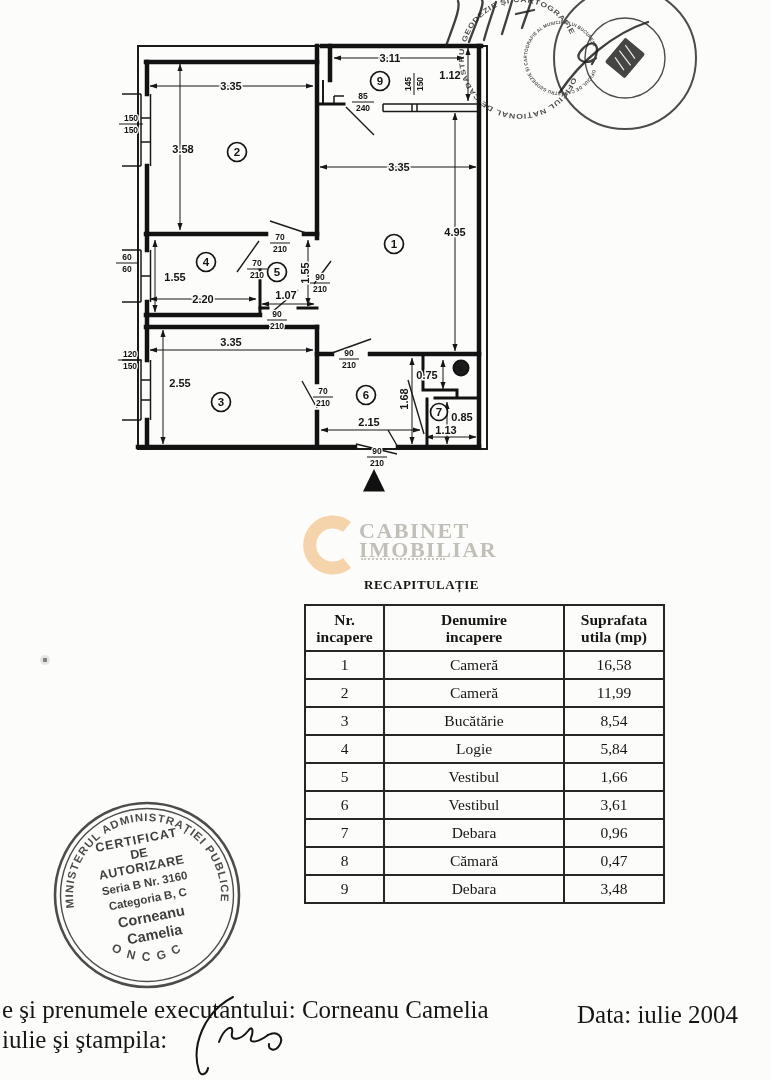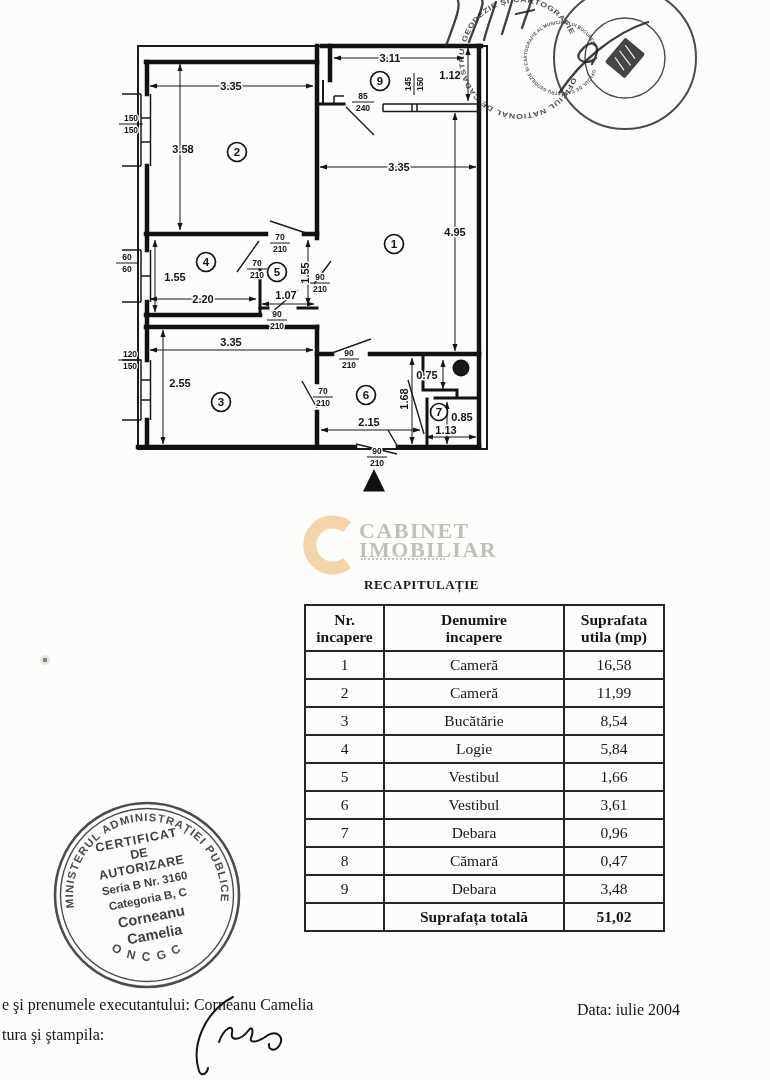--- a/index.html
+++ b/index.html
@@ -25,21 +25,21 @@
   .recap{position:absolute;left:260px;top:604px;border-collapse:collapse;table-layout:fixed;margin-left:44px;}
   .recap td{border:2px solid #262626;text-align:center;vertical-align:middle;
             font-size:15.5px;padding:0;line-height:1.1;}
   .recap .hdr td{font-weight:bold;height:44px;white-space:pre-line;}
   .recap .r td{height:26px;}
   .recap .tot td{height:26px;font-weight:bold;}
   .c1{width:77px;} .c2{width:178px;} .c3{width:98px;}
   .wmtext{position:absolute;left:359px;top:521px;color:rgba(178,175,168,.8);
           font-weight:bold;letter-spacing:1.5px;font-size:22px;line-height:19px;}
   .wmdots{position:absolute;left:361px;top:558px;width:84px;border-bottom:2px dotted rgba(186,182,174,.8);}
-  .foot{position:absolute;font-size:16px;}
+  .foot{position:absolute;font-size:25px;}
 </style>
 </head>
 <body>
 
 <div class="page">
 
 <svg width="770" height="1080" viewBox="0 0 770 1080" style="position:absolute;left:0;top:0;">
   <defs>
     <marker id="ar" viewBox="0 0 10 10" refX="9.5" refY="5" markerWidth="7.5" markerHeight="7.5" orient="auto-start-reverse">
       <path d="M0,1.5 L10,5 L0,8.5 z" fill="#161616"></path>
@@ -355,25 +355,20 @@
   <tr class="r">
           <td>8</td>
           <td>Cămară</td>
           <td>0,47</td>
         </tr>
   <tr class="r">
           <td>9</td>
           <td>Debara</td>
           <td>3,48</td>
         </tr>
-  <tr class="tot">
-          <td></td>
-          <td>Suprafața totală</td>
-          <td>51,02</td>
-        </tr>
 </tbody>
     </table>
 
 <div class="foot" style="left:2px;top:996px;">e şi prenumele executantului: Corneanu Camelia</div>
-<div class="foot" style="left:2px;top:1026px;">tura şi ştampila:</div>
+<div class="foot" style="left:2px;top:1026px;">iulie şi ştampila:</div>
 <div class="foot" style="left:577px;top:1001px;">Data: iulie 2004</div>
 
 </div>
 
 </body></html>

